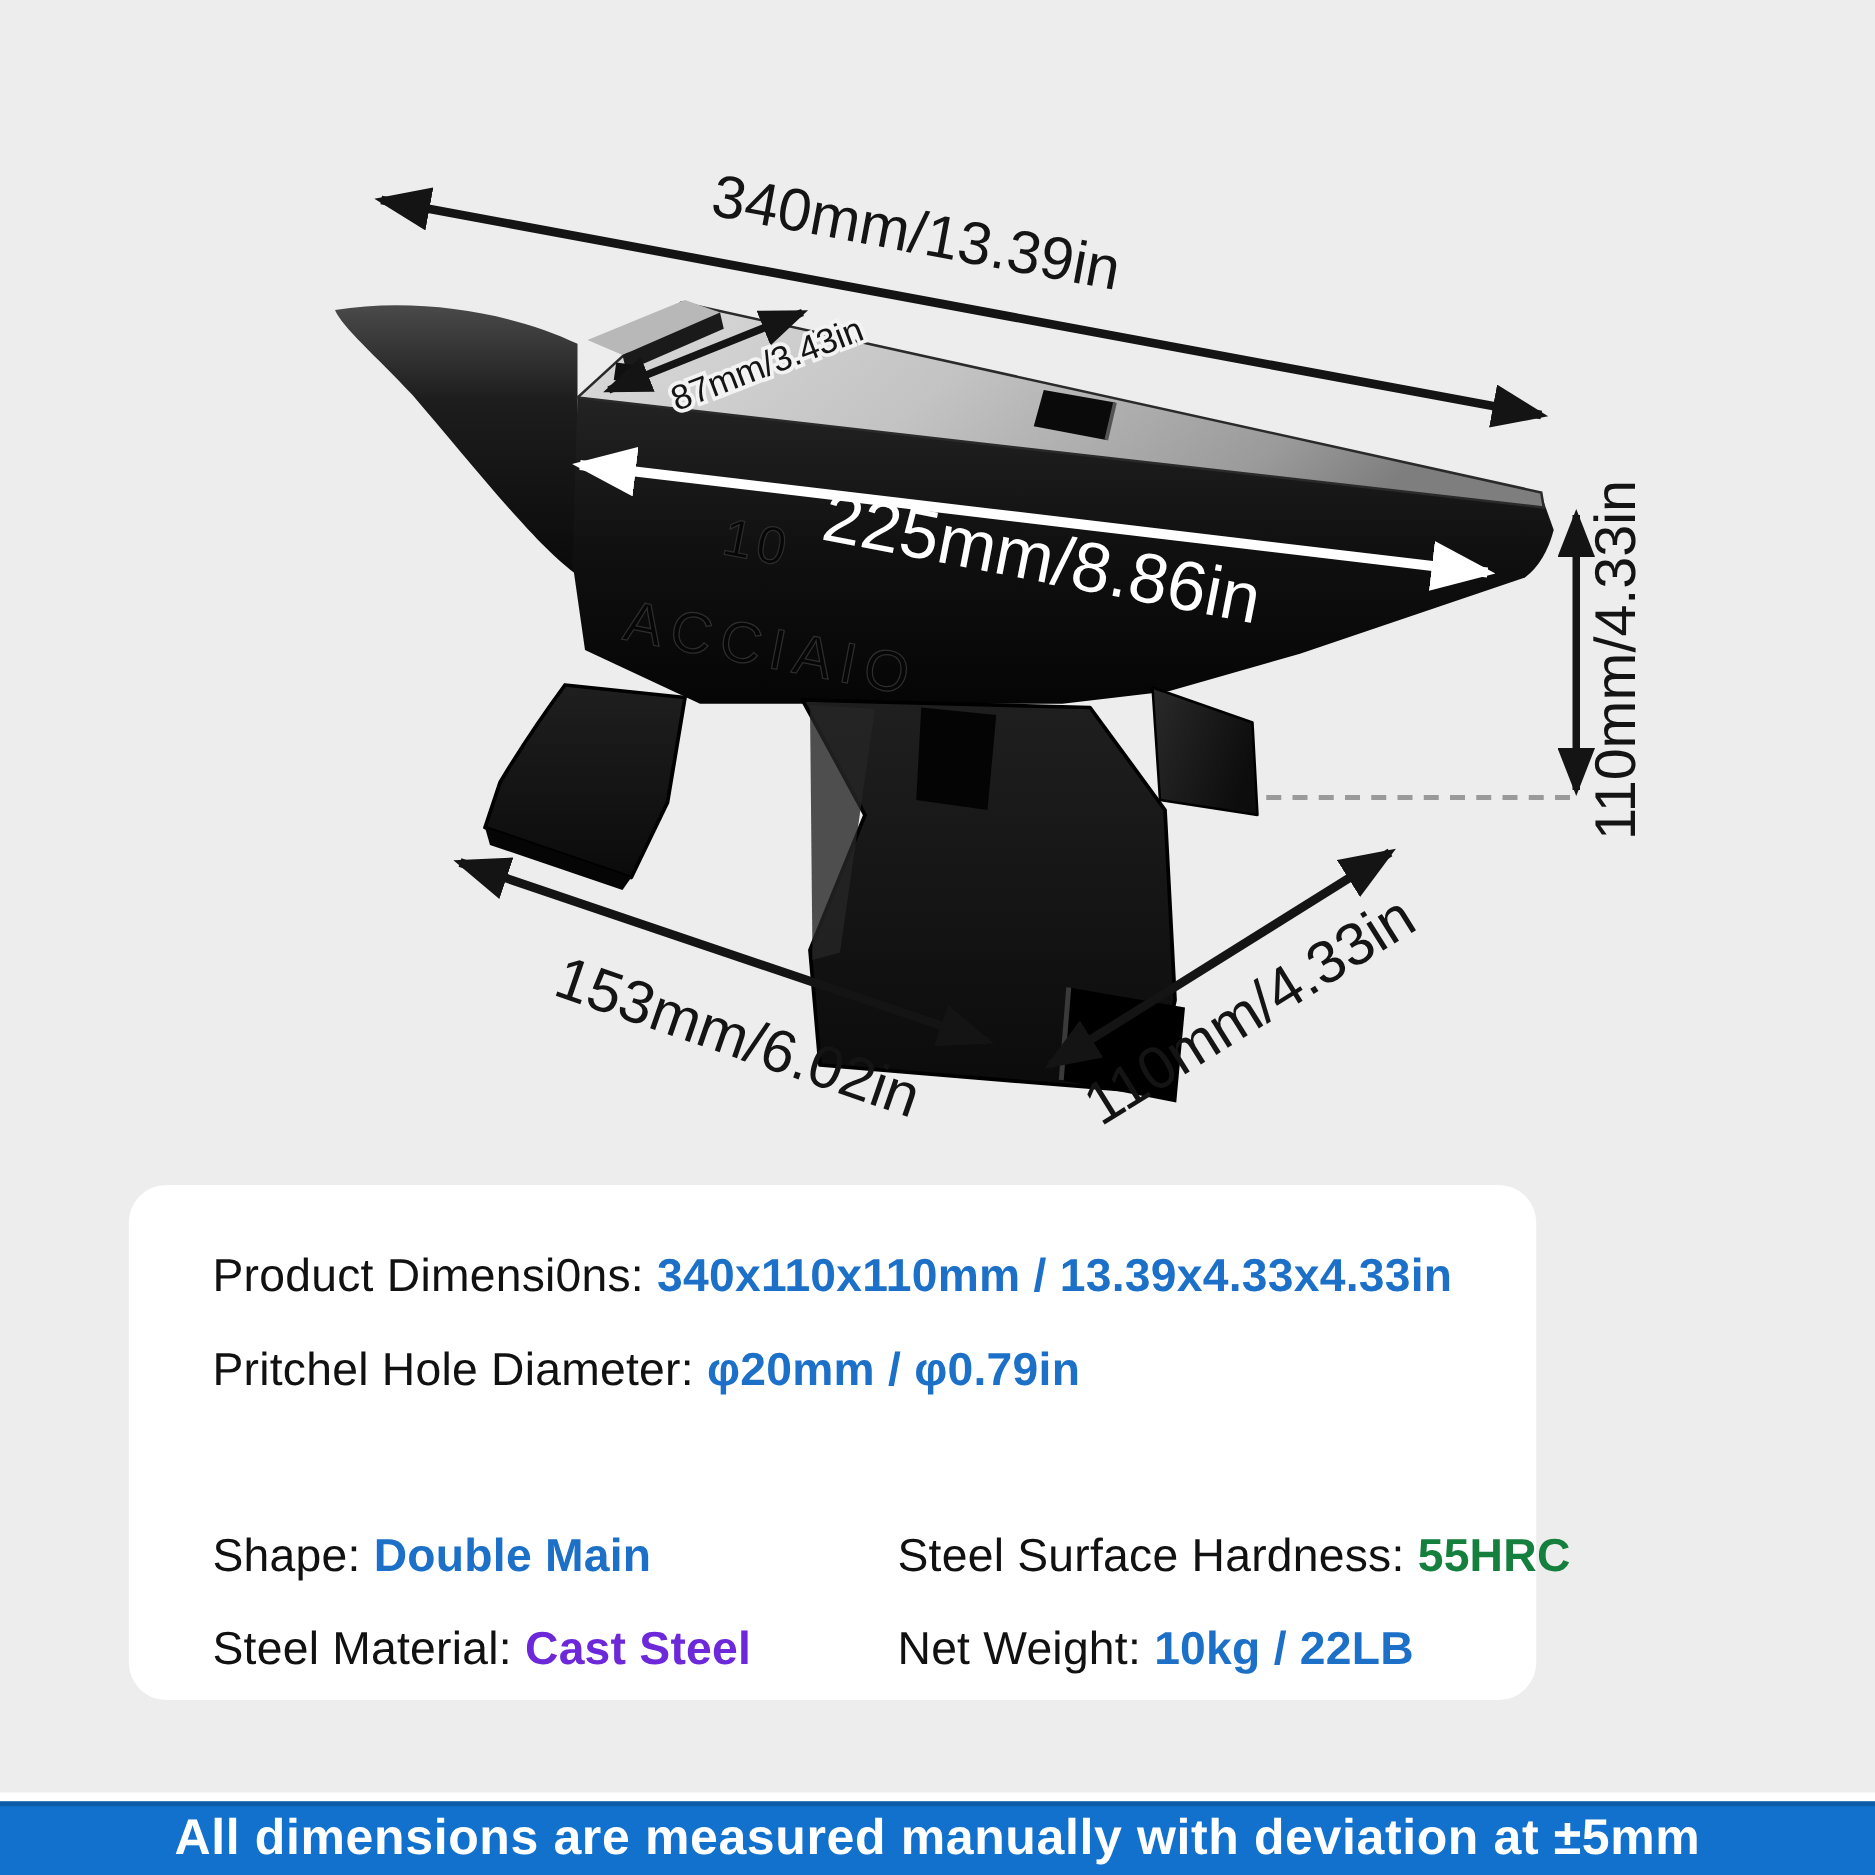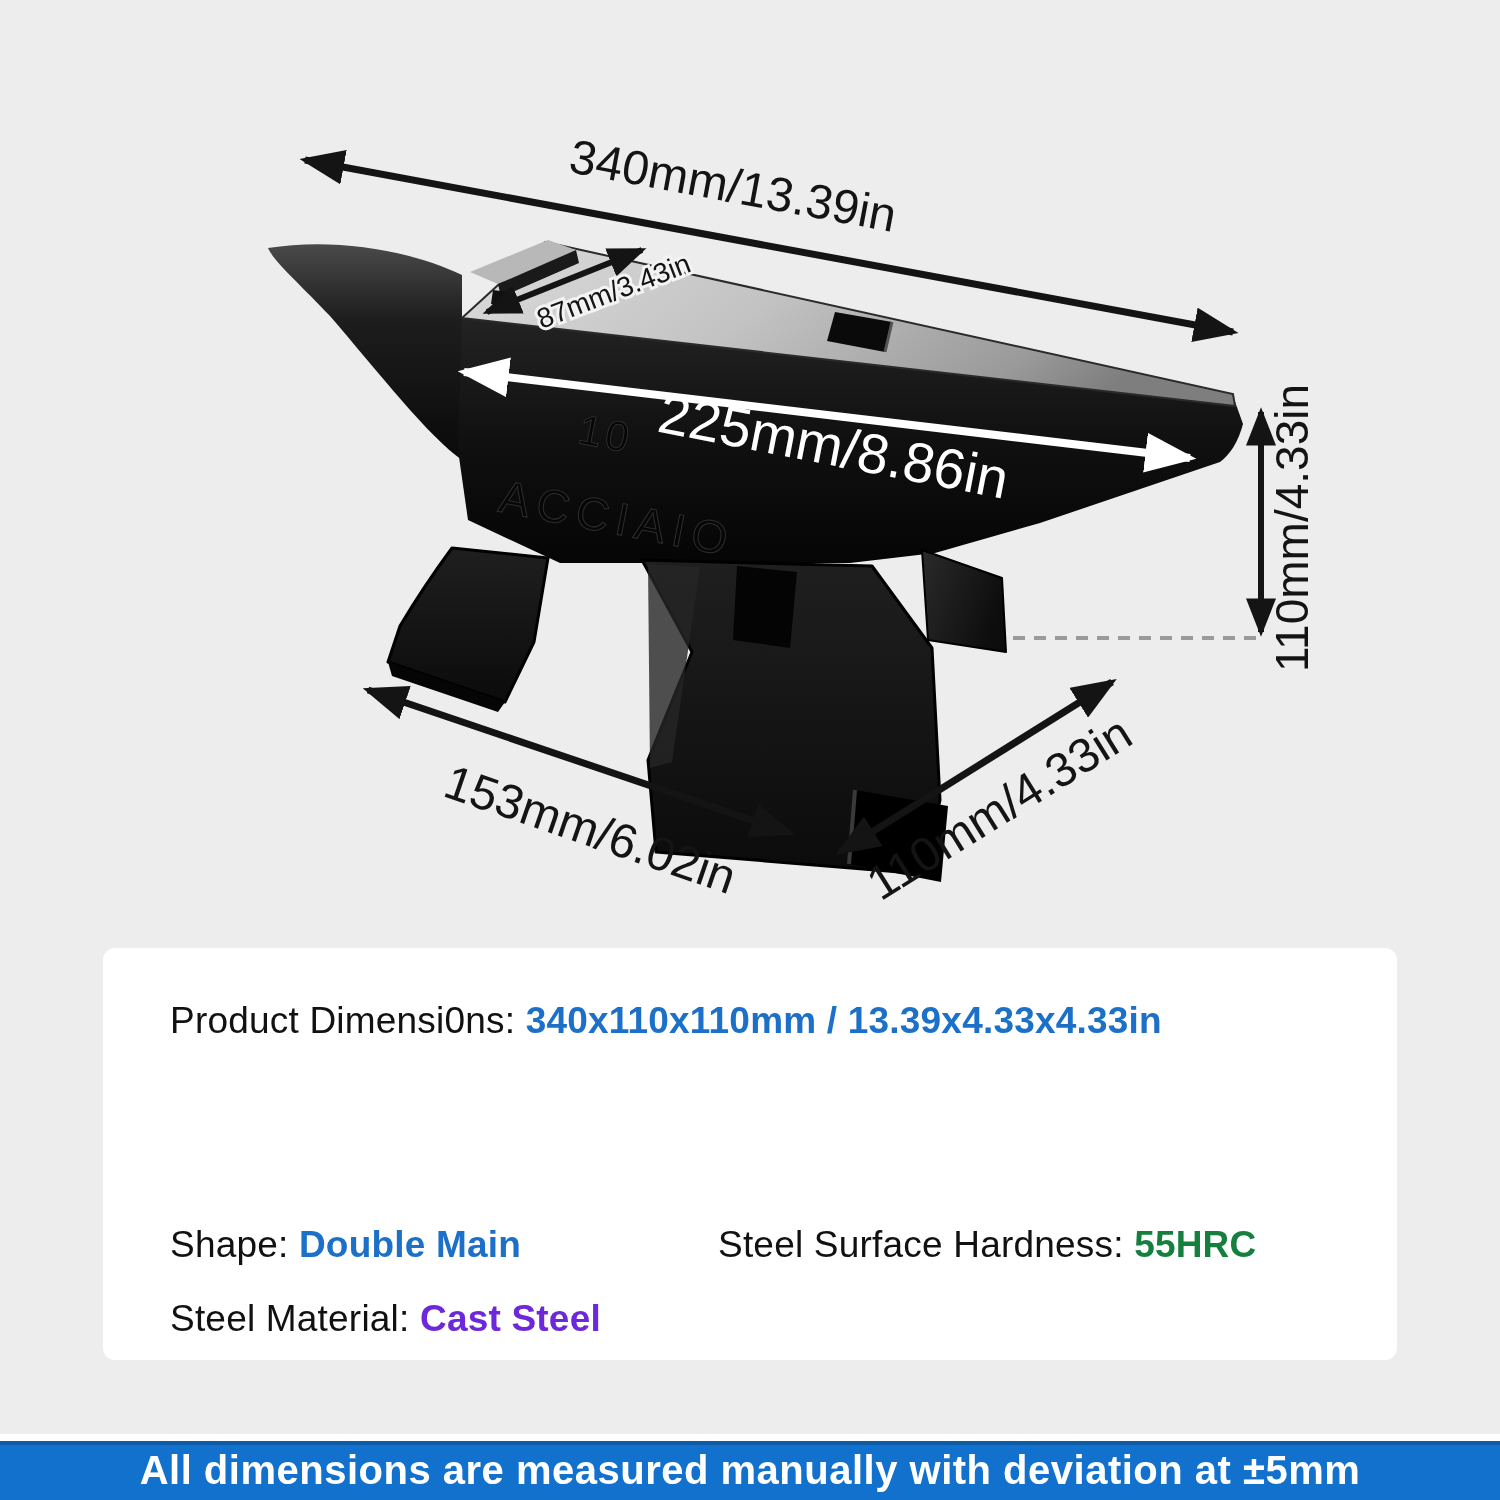--- a/index.html
+++ b/index.html
@@ -4,22 +4,22 @@
 <style>
   html,body{margin:0;padding:0;background:#ededed;}
   .stage{
     position:relative;width:1500px;height:1500px;overflow:hidden;
     background:#ededed;font-family:"Liberation Sans",sans-serif;
   }
   .illustration{position:absolute;left:0;top:0;width:1500px;height:1500px;}
   .dim-text{font-family:"Liberation Sans",sans-serif;fill:#141414;}
   .dim-text-outlined{paint-order:stroke;stroke:#f3f3f3;stroke-width:6px;}
   .spec-panel{
-    position:absolute;left:103px;top:948px;width:1294px;height:412px;
-    background:#ffffff;border-radius:12px;
+    position:absolute;left:103px;top:948px;width:1126px;height:412px;
+    background:#ffffff;border-radius:30px;
   }
   .spec-pair{
     position:absolute;font-size:37px;line-height:44px;color:#111111;
     white-space:nowrap;letter-spacing:0.2px;
   }
   .spec-label{font-weight:400;color:#111111;}
   .spec-value{font-weight:700;}
   .footer-gap{position:absolute;left:0;top:1434px;width:1500px;height:7px;background:#ffffff;}
   .footer-bar{
     position:absolute;left:0;top:1441px;width:1500px;height:59px;
@@ -122,32 +122,38 @@
     <line x1="840" y1="852" x2="1112" y2="682" stroke="#141414" stroke-width="7" marker-start="url(#ahBlack)" marker-end="url(#ahBlack)"></line>
     <text class="dim-text" x="1008" y="822" font-size="48" text-anchor="middle" transform="rotate(-32 1008 822)">110mm/4.33in</text>
   </svg>
 
   <div class="spec-panel">
 
     <div class="spec-pair" style="left:67px;top:51px">
       <span class="spec-label">Product Dimensi0ns: </span><span class="spec-value" style="color:#1c70c8">340x110x110mm / 13.39x4.33x4.33in</span>
     </div>
 
+    <div class="spec-pair" style="left:67px;top:126px">
+      <span class="spec-label">Pritchel Hole Diameter: </span><span class="spec-value" style="color:#1c70c8">φ20mm / φ0.79in</span>
+    </div>
 
 
     <div class="spec-pair" style="left:67px;top:275px">
       <span class="spec-label">Shape: </span><span class="spec-value" style="color:#1c70c8">Double Main</span>
     </div>
     <div class="spec-pair" style="left:615px;top:275px">
       <span class="spec-label">Steel Surface Hardness: </span><span class="spec-value" style="color:#15803d">55HRC</span>
     </div>
 
     <div class="spec-pair" style="left:67px;top:349px">
       <span class="spec-label">Steel Material: </span><span class="spec-value" style="color:#6d28d9">Cast Steel</span>
     </div>
+    <div class="spec-pair" style="left:615px;top:349px">
+      <span class="spec-label">Net Weight: </span><span class="spec-value" style="color:#1c70c8">10kg / 22LB</span>
+    </div>
 
   </div>
 
   <div class="footer-gap"></div>
   <div class="footer-bar" style="background:#1171cd">
     <span class="footer-note">All dimensions are measured manually with deviation at ±5mm</span>
   </div>
 
 </div>
 

